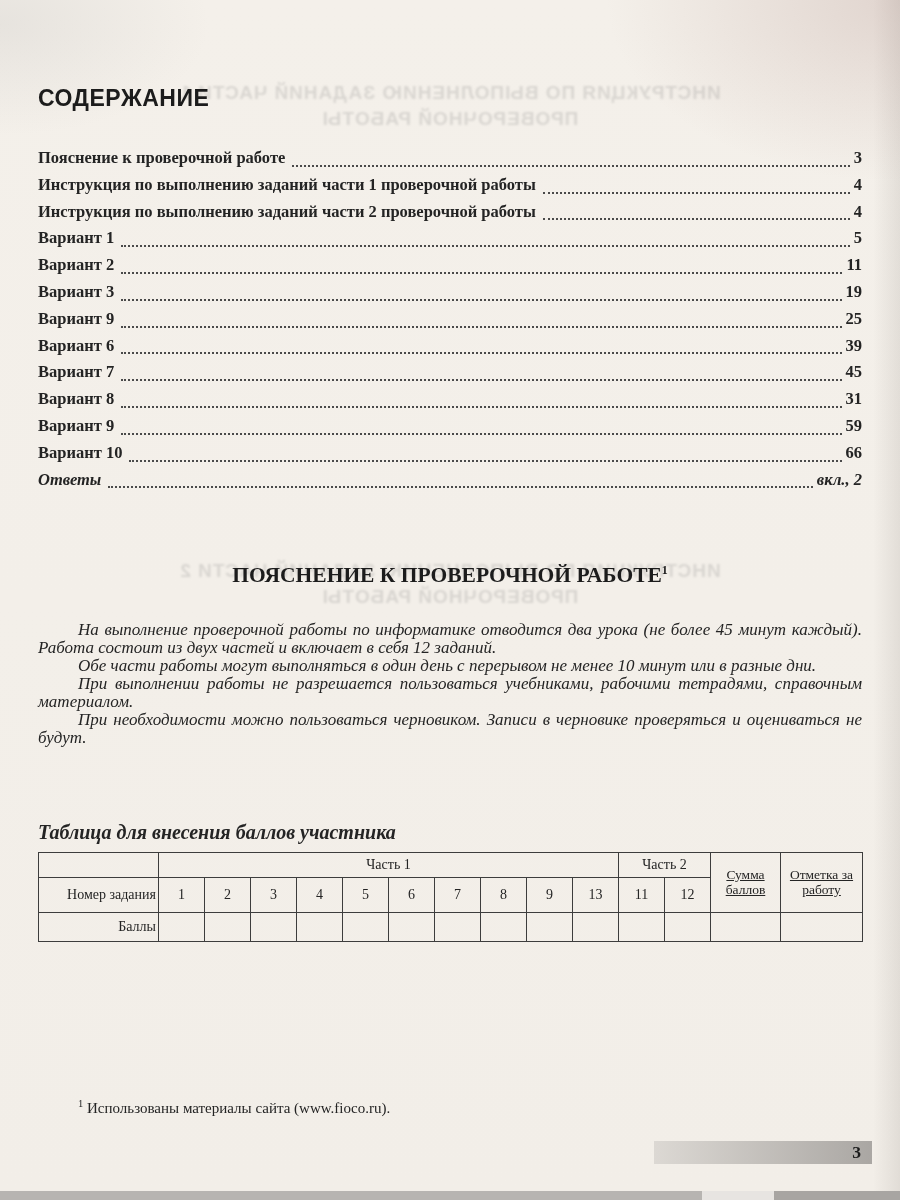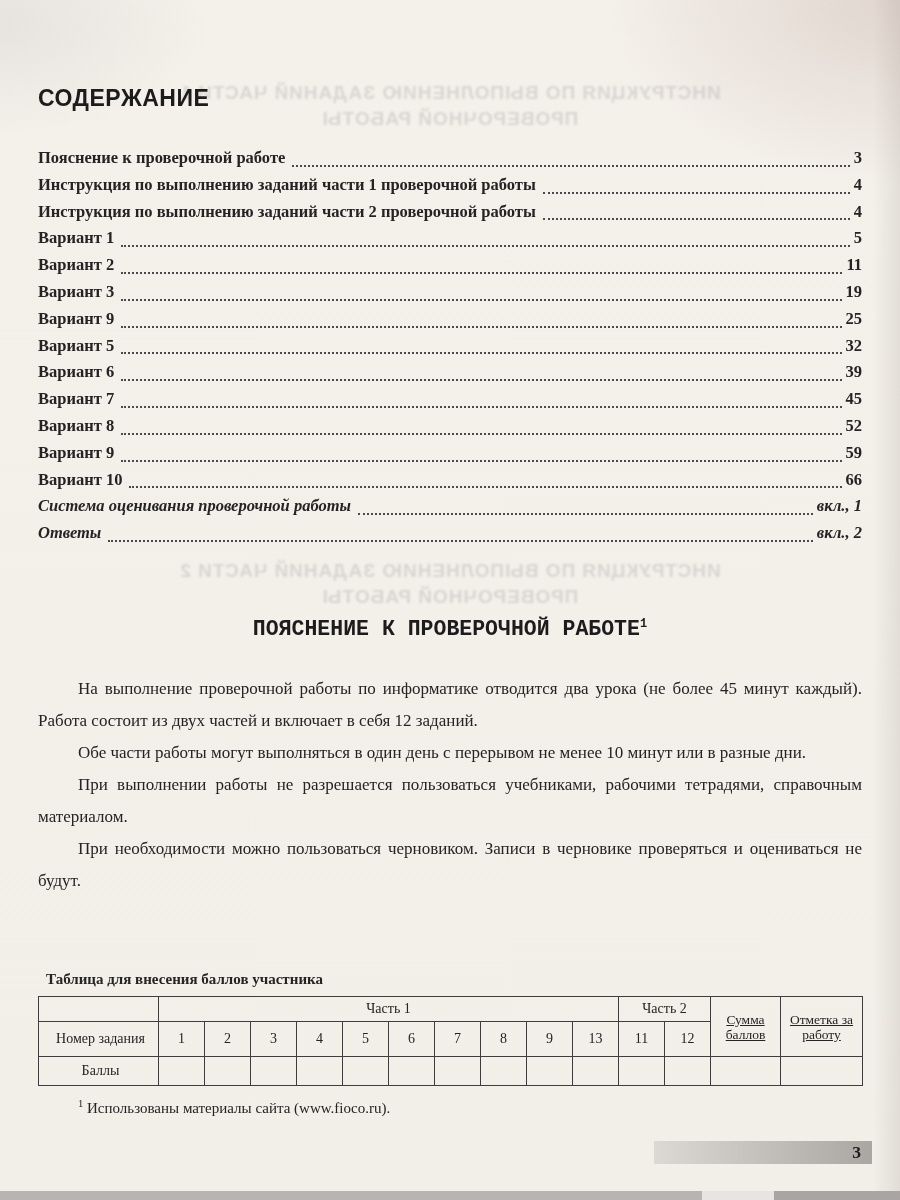--- a/index.html
+++ b/index.html
@@ -34,30 +34,30 @@
     letter-spacing:0.5px;color:#1c1c1c;position:relative;
   }
   .toc-list{margin-top:33px;position:relative;}
   .toc-row{display:flex;align-items:flex-end;font-weight:bold;font-size:16.5px;line-height:26.8px;}
   .toc-row .leader{flex:1;border-bottom:2px dotted #4a4a4a;margin:0 4px 5px 7px;min-width:20px;}
   .toc-row .pg{white-space:nowrap;}
   .toc-row.italic{font-style:italic;}
 
   .expl-title{
     margin:70px 0 0 0;text-align:center;position:relative;
-    font-family:Liberation Mono, monospace;font-weight:bold;font-size:21.5px;color:#1c1c1c;
+    font-family:Liberation Serif, serif;font-weight:bold;font-size:21.5px;color:#1c1c1c;
   }
   .expl-title sup{font-size:12px;}
   .expl-paras{margin-top:32px;position:relative;}
-  .expl-paras p{margin:0;text-indent:40px;text-align:justify;font-size:17px;line-height:32px;}
-
-  .tbl-caption{margin-top:74px;font-weight:bold;font-size:15px;position:relative;margin-left:8px;}
+  .expl-paras p{margin:0;text-indent:40px;text-align:justify;font-size:17px;line-height:18px;font-style:italic;}
+
+  .tbl-caption{margin-top:74px;font-weight:bold;font-style:italic;font-size:20px;position:relative;}
   table.score{border-collapse:collapse;width:100%;margin-top:8px;table-layout:fixed;font-size:14px;position:relative;background:rgba(255,255,255,0.0);}
   table.score td{border:1px solid #3d3d3d;text-align:center;vertical-align:middle;padding:2px 2px;}
-  table.score .lbl{text-align:center;padding-left:6px;}
+  table.score .lbl{text-align:right;padding-left:6px;}
   table.score .part{font-weight:normal;height:20px;}
   table.score .num-row td{height:30px;}
   table.score .score-row td{height:24px;}
   table.score .small{font-size:13.5px;line-height:15px;text-decoration:underline;}
 
   .footnote{position:absolute;left:26px;right:38px;top:1098px;font-size:15px;}
   .footnote .fn-indent{padding-left:52px;}
   .footnote sup{font-size:10.5px;}
 
   .page-number-bar{
@@ -115,53 +115,43 @@
           <span>Вариант 3</span>
           <span class="leader"></span>
           <span class="pg">19</span>
         </div>
       <div class="toc-row">
           <span>Вариант 9</span>
           <span class="leader"></span>
           <span class="pg">25</span>
         </div>
       <div class="toc-row">
-          <span>Вариант 5</span>
-          <span class="leader"></span>
-          <span class="pg">32</span>
-        </div>
-      <div class="toc-row">
           <span>Вариант 6</span>
           <span class="leader"></span>
           <span class="pg">39</span>
         </div>
       <div class="toc-row">
           <span>Вариант 7</span>
           <span class="leader"></span>
           <span class="pg">45</span>
         </div>
       <div class="toc-row">
           <span>Вариант 8</span>
           <span class="leader"></span>
-          <span class="pg">52</span>
+          <span class="pg">31</span>
         </div>
       <div class="toc-row">
           <span>Вариант 9</span>
           <span class="leader"></span>
           <span class="pg">59</span>
         </div>
       <div class="toc-row">
           <span>Вариант 10</span>
           <span class="leader"></span>
           <span class="pg">66</span>
-        </div>
-      <div class="toc-row italic">
-          <span>Система оценивания проверочной работы</span>
-          <span class="leader"></span>
-          <span class="pg">вкл., 1</span>
         </div>
       <div class="toc-row italic">
           <span>Ответы</span>
           <span class="leader"></span>
           <span class="pg">вкл., 2</span>
         </div>
     </div>
 
     <h2 class="expl-title"><span>ПОЯСНЕНИЕ К ПРОВЕРОЧНОЙ РАБОТЕ</span><sup>1</sup></h2>
 

